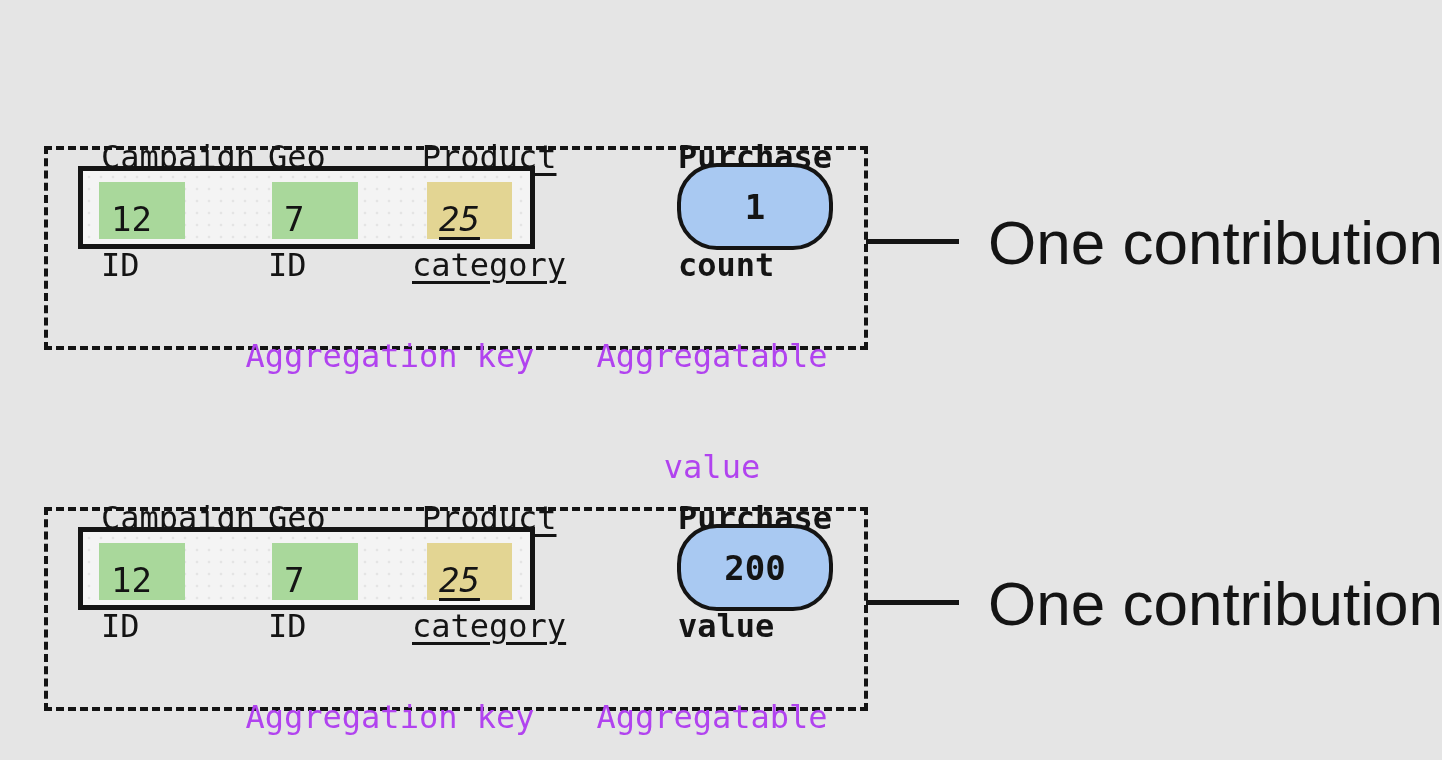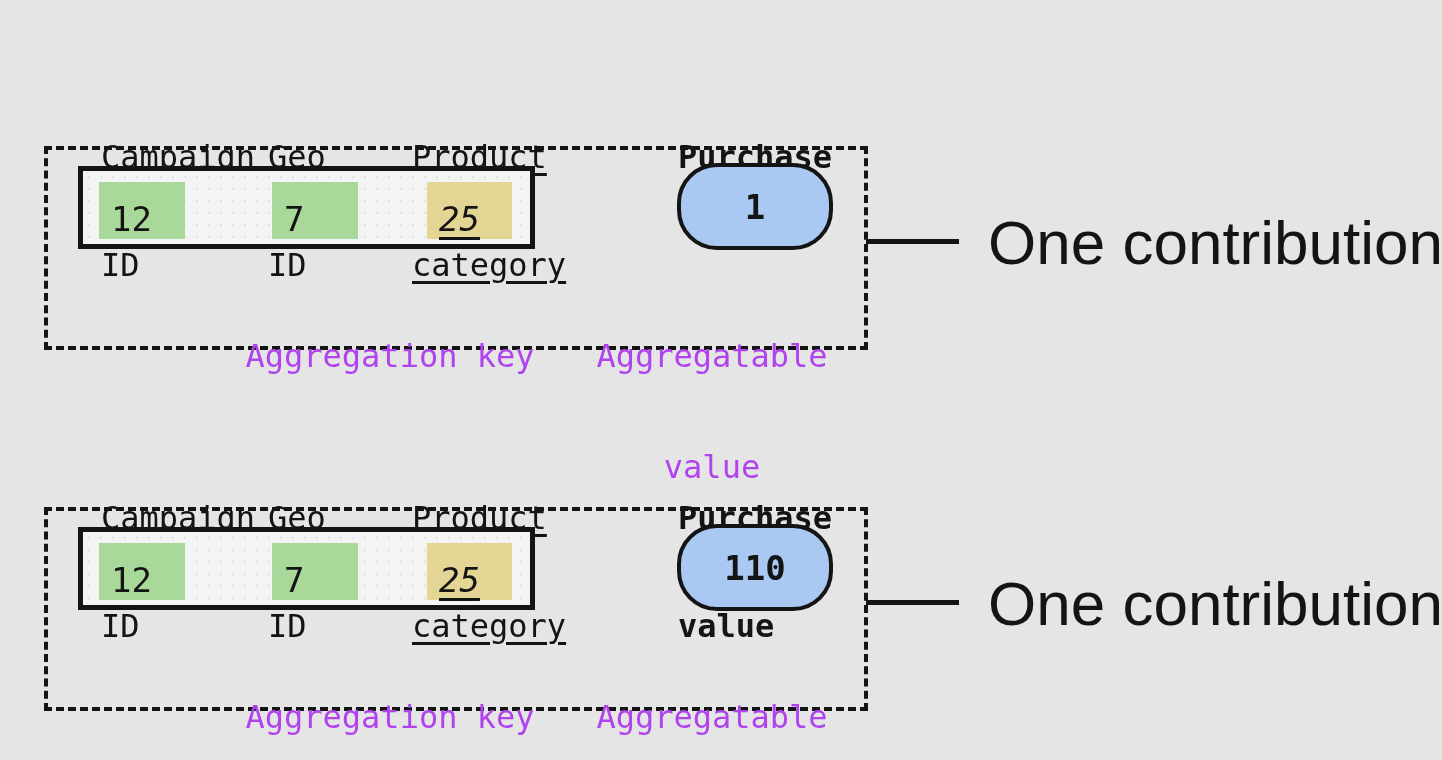--- a/index.html
+++ b/index.html
@@ -16,20 +16,21 @@
   .hdr {
     position:absolute; top:67px;
     font-size:32px; line-height:36px; white-space:pre;
   }
   .hdr span { display:block; }
   .hdr.bold { font-weight:bold; }
   .hdr.underlined span {
     text-decoration:underline;
     text-decoration-thickness:3px;
     text-underline-offset:5px;
+    text-align:center;
   }
   .hdr.h-campaign { left:101px; }
   .hdr.h-geo      { left:268px; }
   .hdr.h-product  { left:412px; }
   .hdr.h-metric   { left:678px; }
 
   
   .dash-box {
     position:absolute; left:44px; top:146px; width:824px; height:204px;
     box-sizing:border-box; border:4px dashed #141414;
@@ -101,20 +102,21 @@
     <div class="hdr h-geo">
       <span>Geo</span>
       <span>ID</span>
     </div>
     <div class="hdr underlined h-product">
       <span>Product</span>
       <span>category</span>
     </div>
     <div class="hdr bold h-metric">
       <span>Purchase</span>
+      <span>count</span>
     </div>
 
     <div class="dash-box"></div>
 
     <div class="row-box">
       <div class="cell c1">
         <span class="v">12</span>
       </div>
       <div class="cell c2">
         <span class="v">7</span>
@@ -167,21 +169,21 @@
       </div>
       <div class="cell c2">
         <span class="v">7</span>
       </div>
       <div class="cell c3">
         <span class="v">25</span>
       </div>
     </div>
 
     <div class="pill">
-      <span>110</span>
+      <span>200</span>
     </div>
 
     <div class="purple key-label">
       <span>Aggregation key</span>
     </div>
     <div class="purple agg-label">
       <span>Aggregatable</span>
       
     </div>
 

